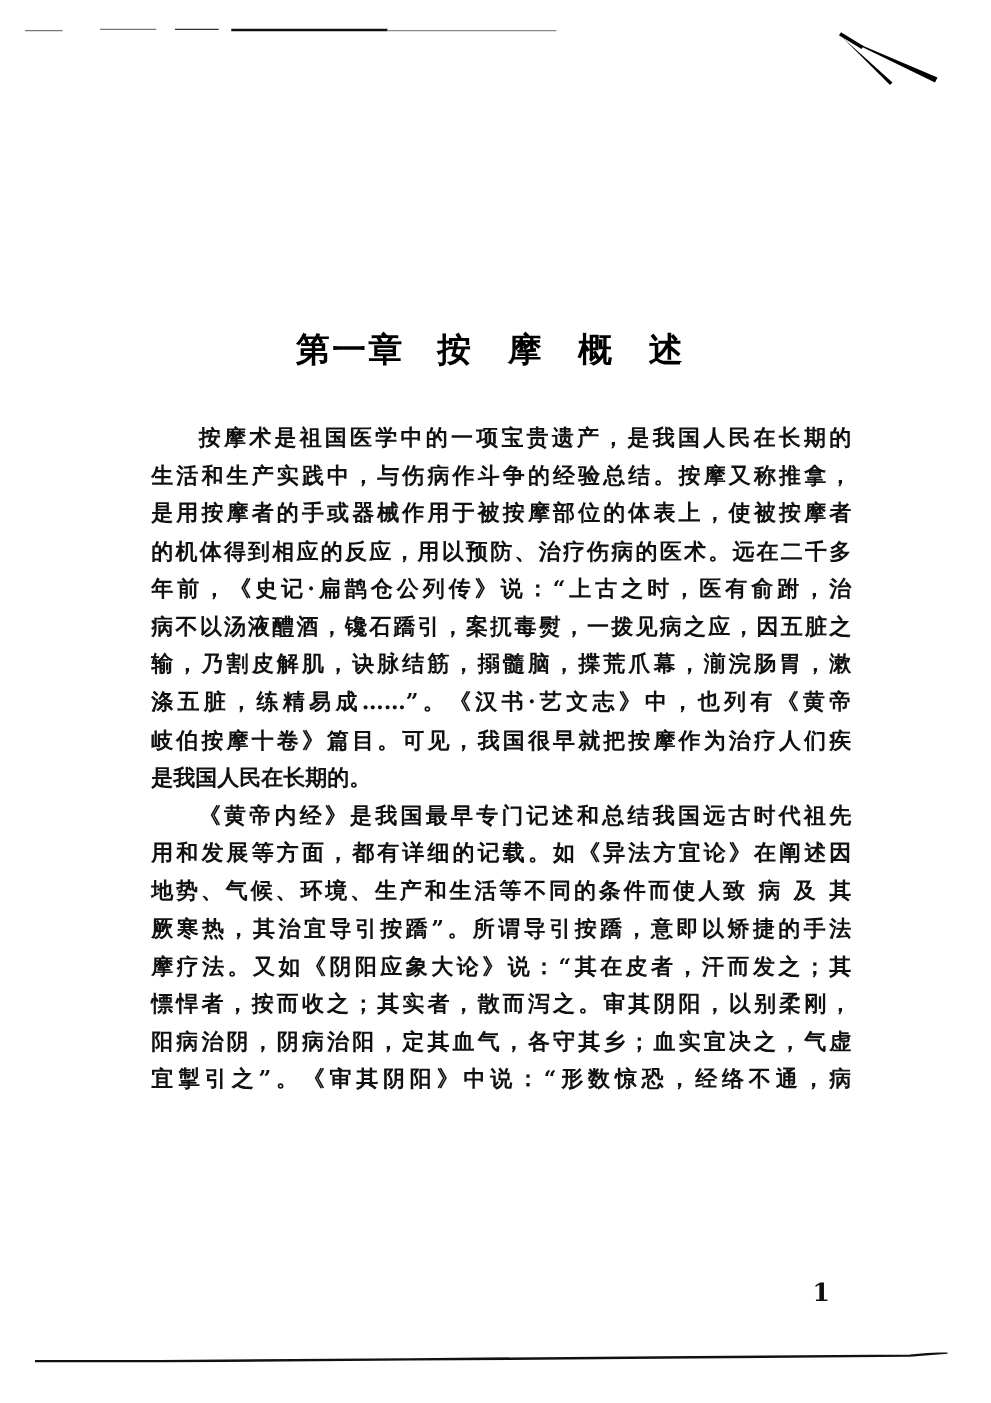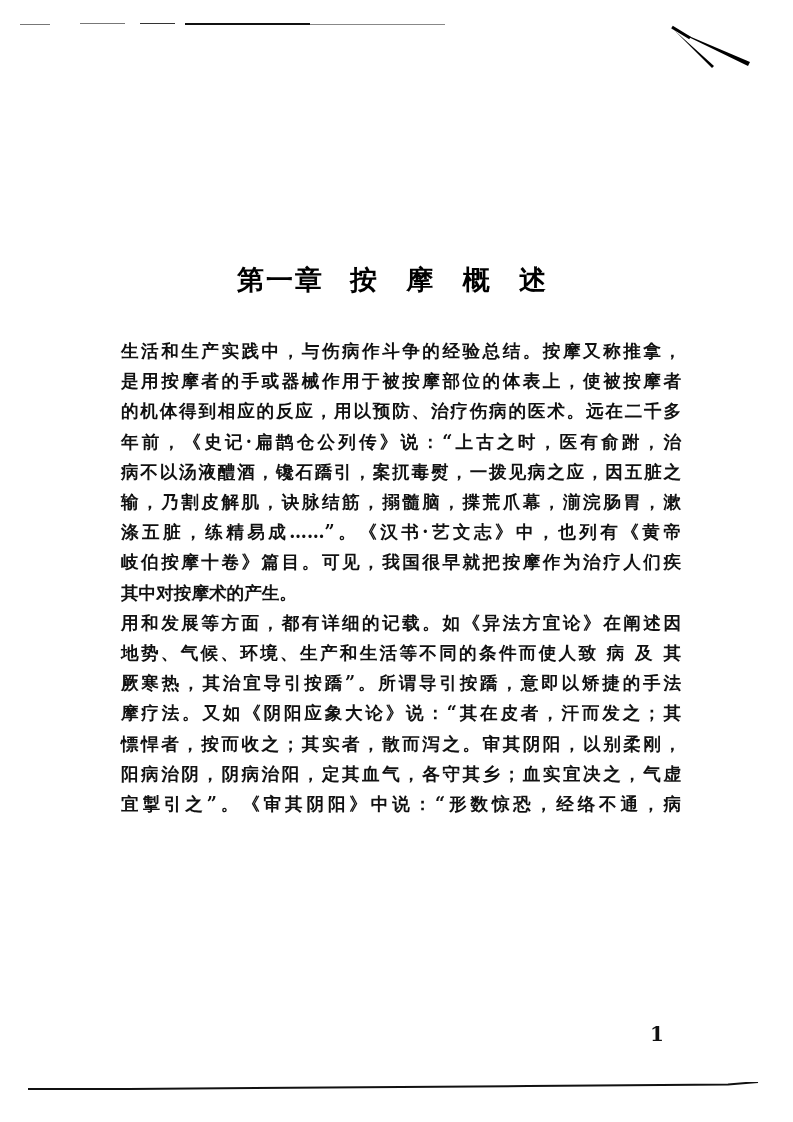--- a/index.html
+++ b/index.html
@@ -42,31 +42,33 @@
     <path d="M2 3 L20 14" stroke="#000" stroke-width="3"></path>
   </svg>
 </div>
 
 <h1 class="chapter-title" style="margin:0;">
   <span class="num">第一章</span><span class="name">按 摩 概 述</span>
 </h1>
 
 <div class="body-text">
   <div>
+    <span class="line indent">按摩术是祖国医学中的一项宝贵遗产，是我国人民在长期的</span>
     <span class="line">生活和生产实践中，与伤病作斗争的经验总结。按摩又称推拿，</span>
     <span class="line">是用按摩者的手或器械作用于被按摩部位的体表上，使被按摩者</span>
     <span class="line">的机体得到相应的反应，用以预防、治疗伤病的医术。远在二千多</span>
     <span class="line">年前，《史记·扁鹊仓公列传》说：“上古之时，医有俞跗，治</span>
     <span class="line">病不以汤液醴酒，镵石蹻引，案扤毒熨，一拨见病之应，因五脏之</span>
     <span class="line">输，乃割皮解肌，诀脉结筋，搦髓脑，揲荒爪幕，湔浣肠胃，漱</span>
     <span class="line">涤五脏，练精易成……”。《汉书·艺文志》中，也列有《黄帝</span>
     <span class="line">岐伯按摩十卷》篇目。可见，我国很早就把按摩作为治疗人们疾</span>
-    <span class="line last">其中对按摩术的产生。</span>
+    <span class="line last">是我国人民在长期的。</span>
   </div>
   <div>
+    <span class="line indent">《黄帝内经》是我国最早专门记述和总结我国远古时代祖先</span>
     <span class="line">用和发展等方面，都有详细的记载。如《异法方宜论》在阐述因</span>
     <span class="line">地势、气候、环境、生产和生活等不同的条件而使人致 病 及 其</span>
     <span class="line">厥寒热，其治宜导引按蹻”。所谓导引按蹻，意即以矫捷的手法</span>
     <span class="line">摩疗法。又如《阴阳应象大论》说：“其在皮者，汗而发之；其</span>
     <span class="line">慓悍者，按而收之；其实者，散而泻之。审其阴阳，以别柔刚，</span>
     <span class="line">阳病治阴，阴病治阳，定其血气，各守其乡；血实宜决之，气虚</span>
     <span class="line">宜掣引之”。《审其阴阳》中说：“形数惊恐，经络不通，病</span>
   </div>
 </div>
 

